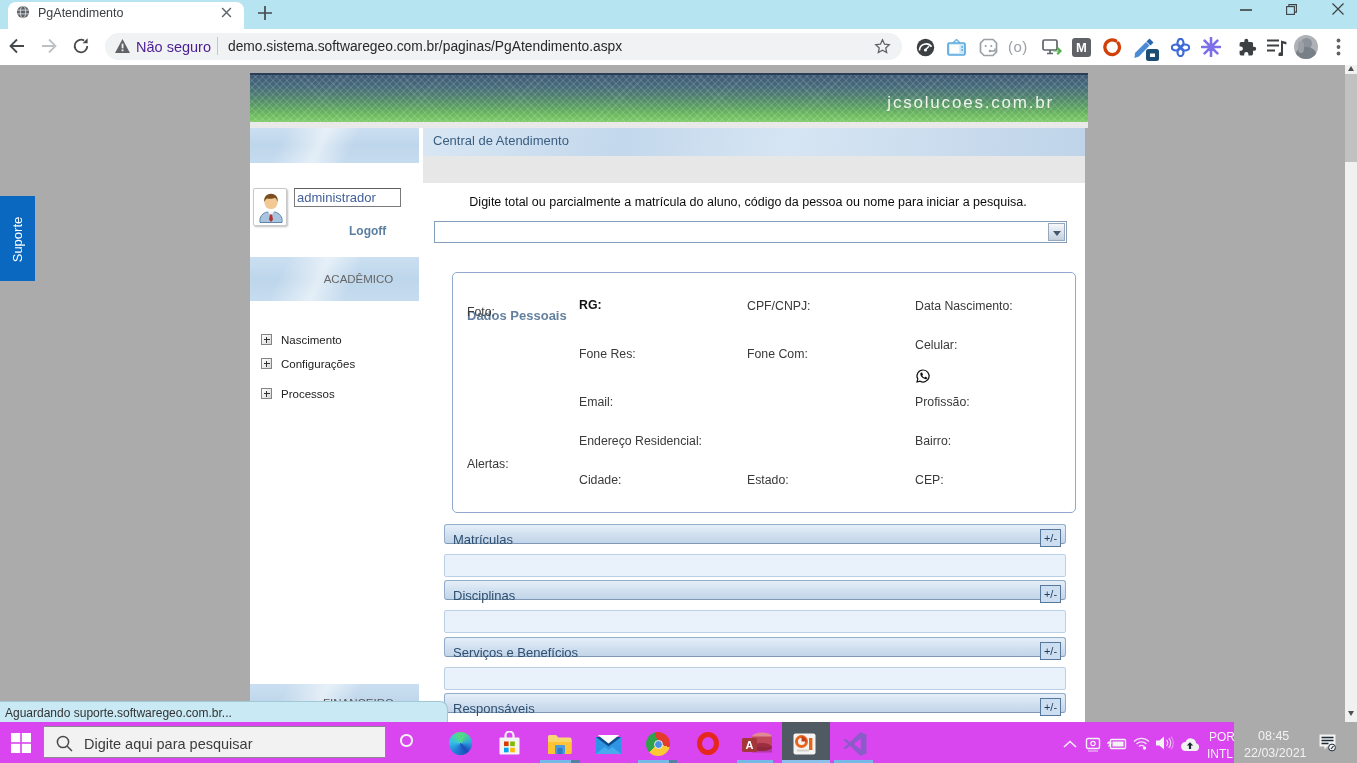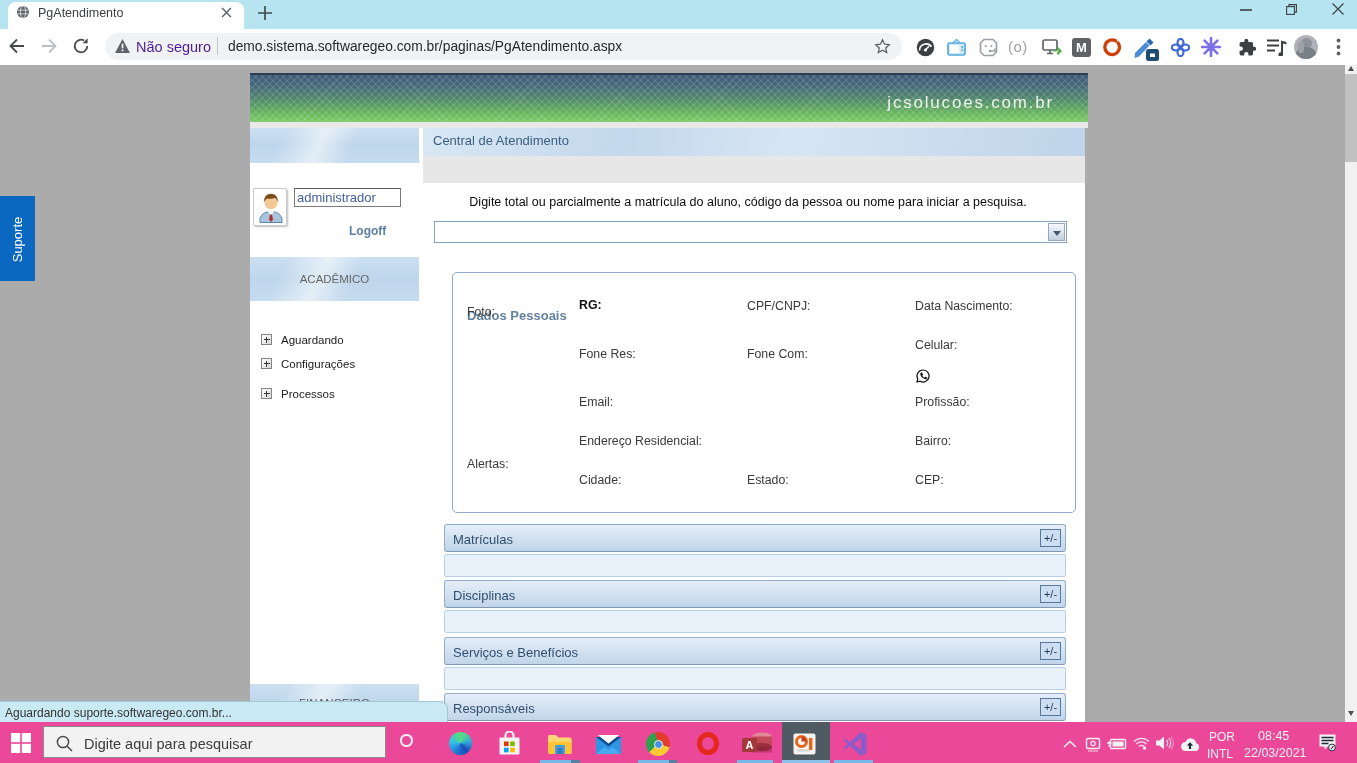--- a/index.html
+++ b/index.html
@@ -22,21 +22,21 @@
     background:
       repeating-linear-gradient(45deg, rgba(255,255,255,0.10) 0 1.5px, rgba(255,255,255,0) 1.5px 5px),
       repeating-linear-gradient(-45deg, rgba(255,255,255,0.10) 0 1.5px, rgba(255,255,255,0) 1.5px 5px),
       linear-gradient(180deg,#3E5A75 0%,#45687A 22%,#4E8070 45%,#5A9C63 65%,#6CBA5E 85%,#7FCB6C 100%);
     border-top:2px solid #2C3E57; }
   #bannertxt { right:34px; top:18px; font-size:17px; color:#EEF4EC; letter-spacing:1.8px; position:absolute; }
   #gapstrip { left:250px; top:122px; width:838px; height:6px; background:#E9E9E9; }
   #contentwhite { left:250px; top:128px; width:835px; height:594px; background:#fff; }
 
   
-  #sidebar { left:250px; top:128px; width:169px; height:594px; background:#fff; }
+  #sidebar { left:250px; top:128px; width:169px; height:594px; background:#fff;padding-left:24px; }
   .bluetex { background:
      linear-gradient(115deg, rgba(255,255,255,0) 20%, rgba(255,255,255,0.55) 42%, rgba(255,255,255,0) 60%),
      linear-gradient(180deg,#CBDFF1 0%,#BED6EB 50%,#C6DCEF 100%); }
   #sbtop { left:0px; top:0px; width:169px; height:35px; }
   #avatarbox { left:3px; top:60px; width:34px; height:38px; background:#fff; border:1px solid #C9C9C9; border-radius:2px; box-shadow:1px 1px 2px rgba(0,0,0,0.25); }
   #userinput { left:44px; top:60px; width:107px; height:19px; background:#fff; border:1px solid #7A7A7A; border-top-color:#5E5E5E; font-size:13px; color:#44609A; padding-left:2px; line-height:17px; }
   #logoff { left:99px; top:96px; font-size:12px; font-weight:bold; color:#5B7FA0; }
   #acadbar { left:0px; top:129px; width:169px; height:44px; }
   #acadtxt { width:169px; top:145px; text-align:center; font-size:11.5px; color:#666; }
   .treerow { left:11px; font-size:11.5px; color:#222; }
@@ -56,41 +56,41 @@
   #combobtn { right:1px; top:1px; width:17px; height:18px; position:absolute;
     background:linear-gradient(180deg,#F6F8FB 0%,#DCE4EF 50%,#C3CfDE 100%); border:1px solid #9AA8BC; }
   #combobtn:after { content:""; position:absolute; left:4px; top:7px; border-left:4px solid transparent; border-right:4px solid transparent; border-top:5px solid #44586E; }
 
   
   #fs { left:452px; top:272px; width:624px; height:241px; border:1px solid #90A9CC; border-radius:5px; }
   #fslegend { left:10px; top:-7px; background:#fff; padding:0 4px; font-size:13px; font-weight:bold; color:#64809F; position:absolute;margin-top:42px; }
   .flabel { position:absolute; font-size:12.3px; color:#3A3A3A; }
 
   
-  .accbar { left:444px; width:622px; height:28px; border:1px solid #92AECB; border-bottom-color:#7E98B5; border-radius:3px;
+  .accbar { left:444px; width:622px; height:20px; border:1px solid #92AECB; border-bottom-color:#7E98B5; border-radius:3px;
     background:linear-gradient(180deg,#E6EFF8 0%,#D4E2F1 45%,#C2D5E9 100%); }
   .acctxt { left:8px; top:7px; font-size:13px; color:#2F4F6F; position:absolute; }
   .accbtn { right:4px; top:4px; width:21px; height:18px; border:1px solid #56789A; background:#CDDEF0; font-size:11px; color:#1C3C5C; text-align:center; line-height:16px; position:absolute; }
   .accpanel { left:444px; width:622px; height:23px; background:#E9F1FA; border:1px solid #BBCFE6; border-radius:2px; }
 
   
   #suporte { left:0; top:196px; width:35px; height:85px; background:#0B68C1; }
   #suptxt { color:#fff; font-size:13px; transform:rotate(-90deg); transform-origin:center; position:absolute; width:85px; text-align:center; left:-25px; top:36px; }
 
   
   #status { left:0; top:701px; width:448px; height:21px; background:#C9E9F4; border-top:1px solid #A2C8D6; border-right:1px solid #A2C8D6; border-radius:0 8px 0 0; }
   #statustxt { left:5px; top:4px; font-size:12px; color:#333; position:absolute; }
 
   
   #scroll { left:1345px; top:65px; width:12px; height:657px; background:#F1F1F1; }
   #thumb { left:1345px; top:74px; width:12px; height:88px; background:#C1C1C1; }
   .sarrow { width:0; height:0; position:absolute; }
 
   
-  #taskbar { left:0; top:722px; width:1357px; height:41px; background:#ec4899; }
+  #taskbar { left:0; top:722px; width:1234px; height:41px; background:#d946ef; }
   #searchbox { left:43px; top:4px; width:343px; height:32px; background:#F2F2F2; border:1px solid #8A8A8A; position:absolute; }
   #searchtxt { left:84px; top:14px; font-size:14.5px; color:#3C3C3C; position:absolute; }
   .tbtxt { color:#F2F2F2; font-size:12px; position:absolute; }
 </style>
 </head>
 <body>
   <div class="abs" id="tabbar"></div>
   <div class="abs" id="tab"></div>
   <svg class="abs" style="left:16px;top:5px;" width="14" height="14" viewBox="0 0 24 24">
     <circle cx="12" cy="12" r="10.5" fill="#5F6368"></circle>
@@ -226,21 +226,21 @@
         <path d="M10.5 19.5l3.5 4 3.5-4z" fill="#F6F6F6"></path>
         <path d="M13 22.5h2l1 5-2 2.5-2-2.5z" fill="#B23230"></path>
         <circle cx="14" cy="10.5" r="6.6" fill="#F2C894"></circle>
         <path d="M7.2 10C6.7 4.5 10 1.8 14 1.8s7.3 2.7 6.8 8.2c-0.8-2.5-1.9-3.8-2.9-4.3-2 1.2-5.5 1.5-8 0.8-1.2 0.8-2.1 2-2.7 3.5z" fill="#7A4E20"></path>
       </svg>
     </div>
     <input class="abs" id="userinput" value="administrador" style="">
     <div class="abs" id="logoff">Logoff</div>
     <div class="abs bluetex" id="acadbar"></div>
     <div class="abs" id="acadtxt">ACADÊMICO</div>
-    <div class="abs treerow" style="top:206px;"><span class="plusbox"></span><span style="margin-left:9px;">Aguardando</span></div>
+    <div class="abs treerow" style="top:206px;"><span class="plusbox"></span><span style="margin-left:9px;">Nascimento</span></div>
     <div class="abs treerow" style="top:230px;"><span class="plusbox"></span><span style="margin-left:9px;">Configurações</span></div>
     <div class="abs treerow" style="top:260px;"><span class="plusbox"></span><span style="margin-left:9px;">Processos</span></div>
     <div class="abs bluetex" id="finbar"></div>
     <div class="abs" id="fintxt">FINANCEIRO</div>
   </div>
 
   <div class="abs" id="mainhdr">
     <span class="abs" id="mainhdrtxt">Central de Atendimento</span>
   </div>
   <div class="abs" id="graybar"></div>

